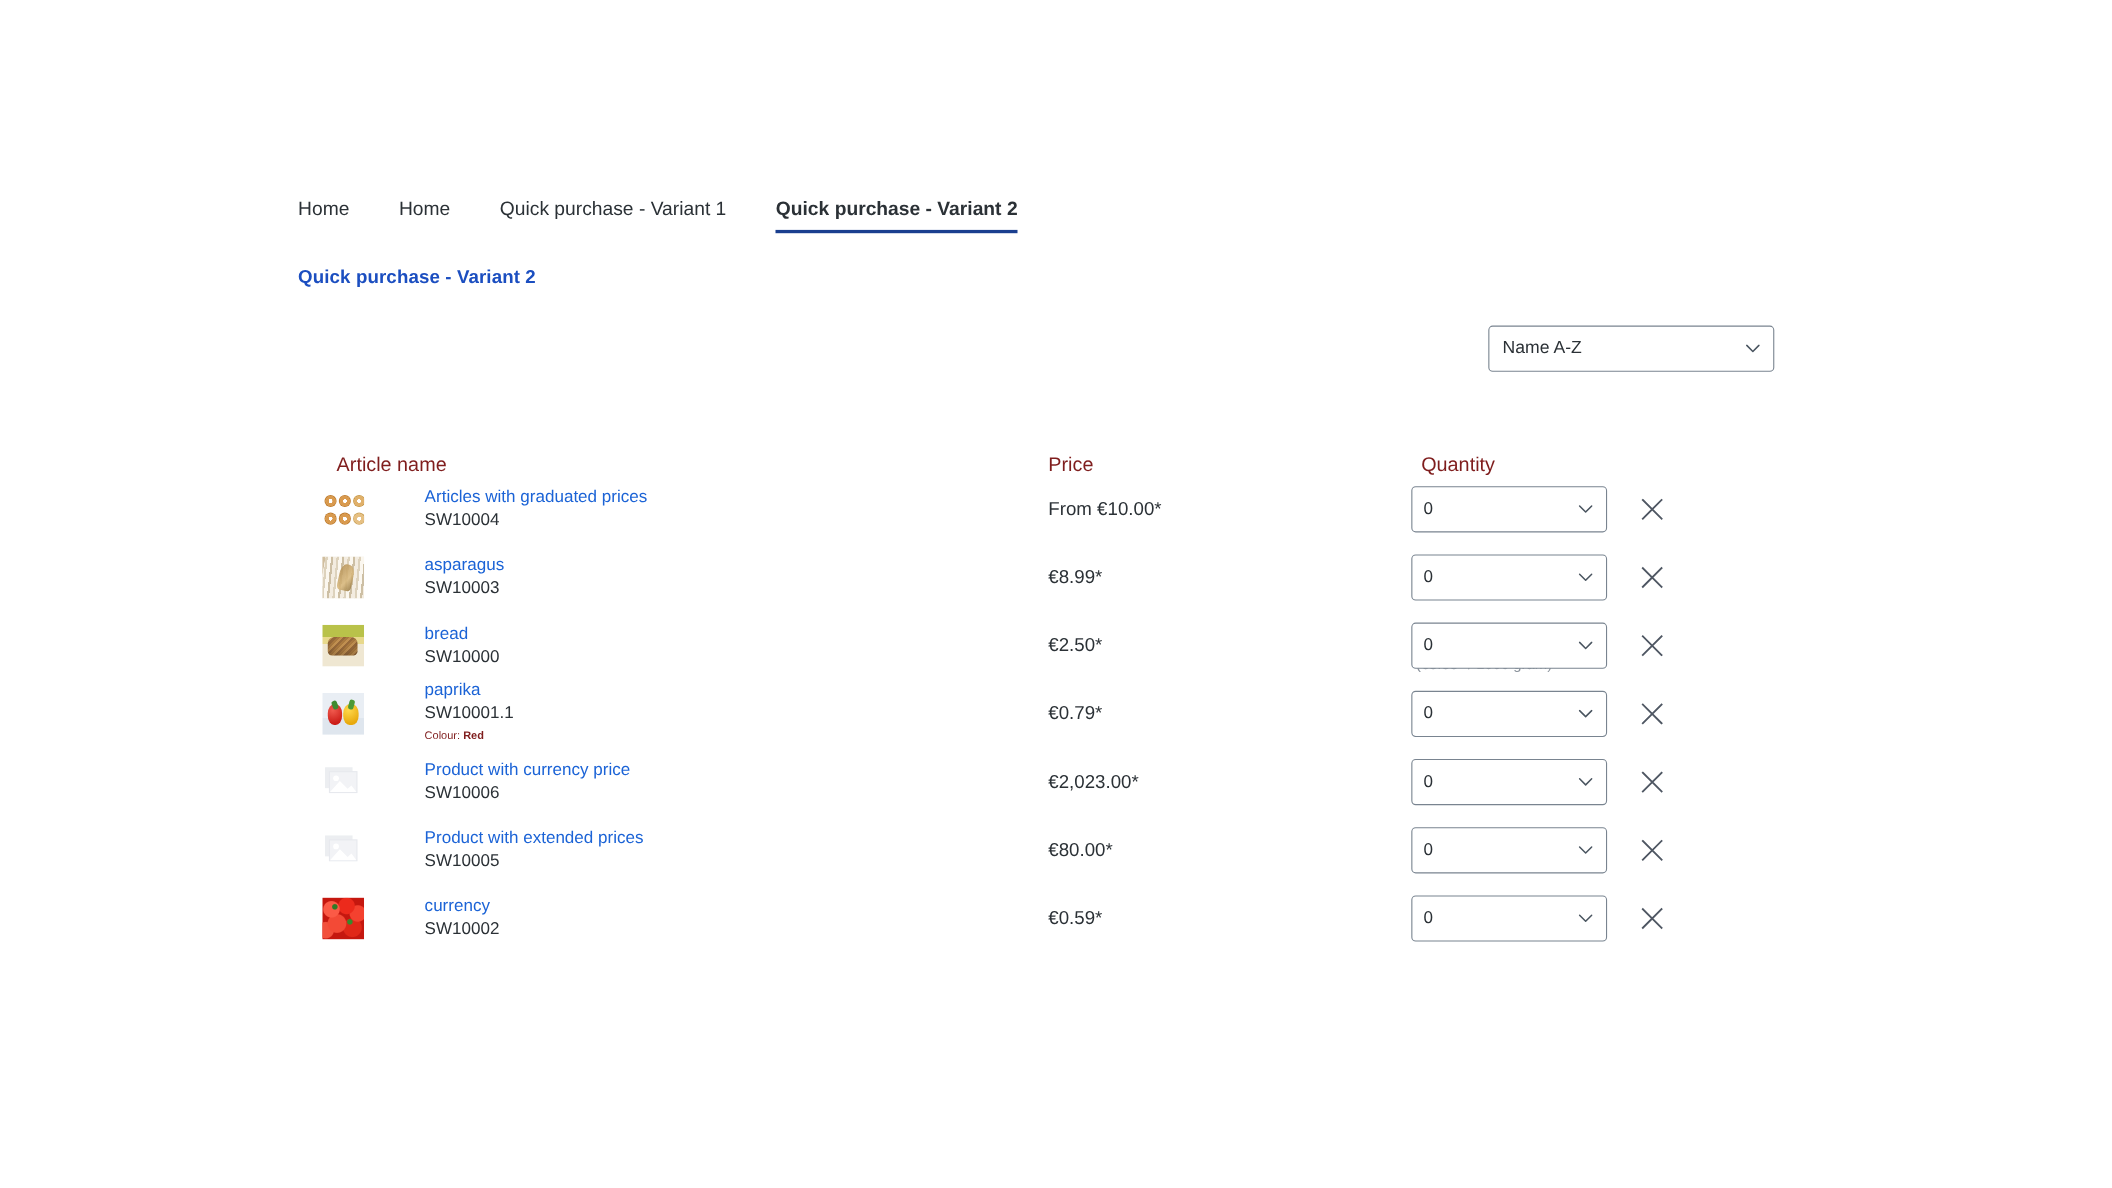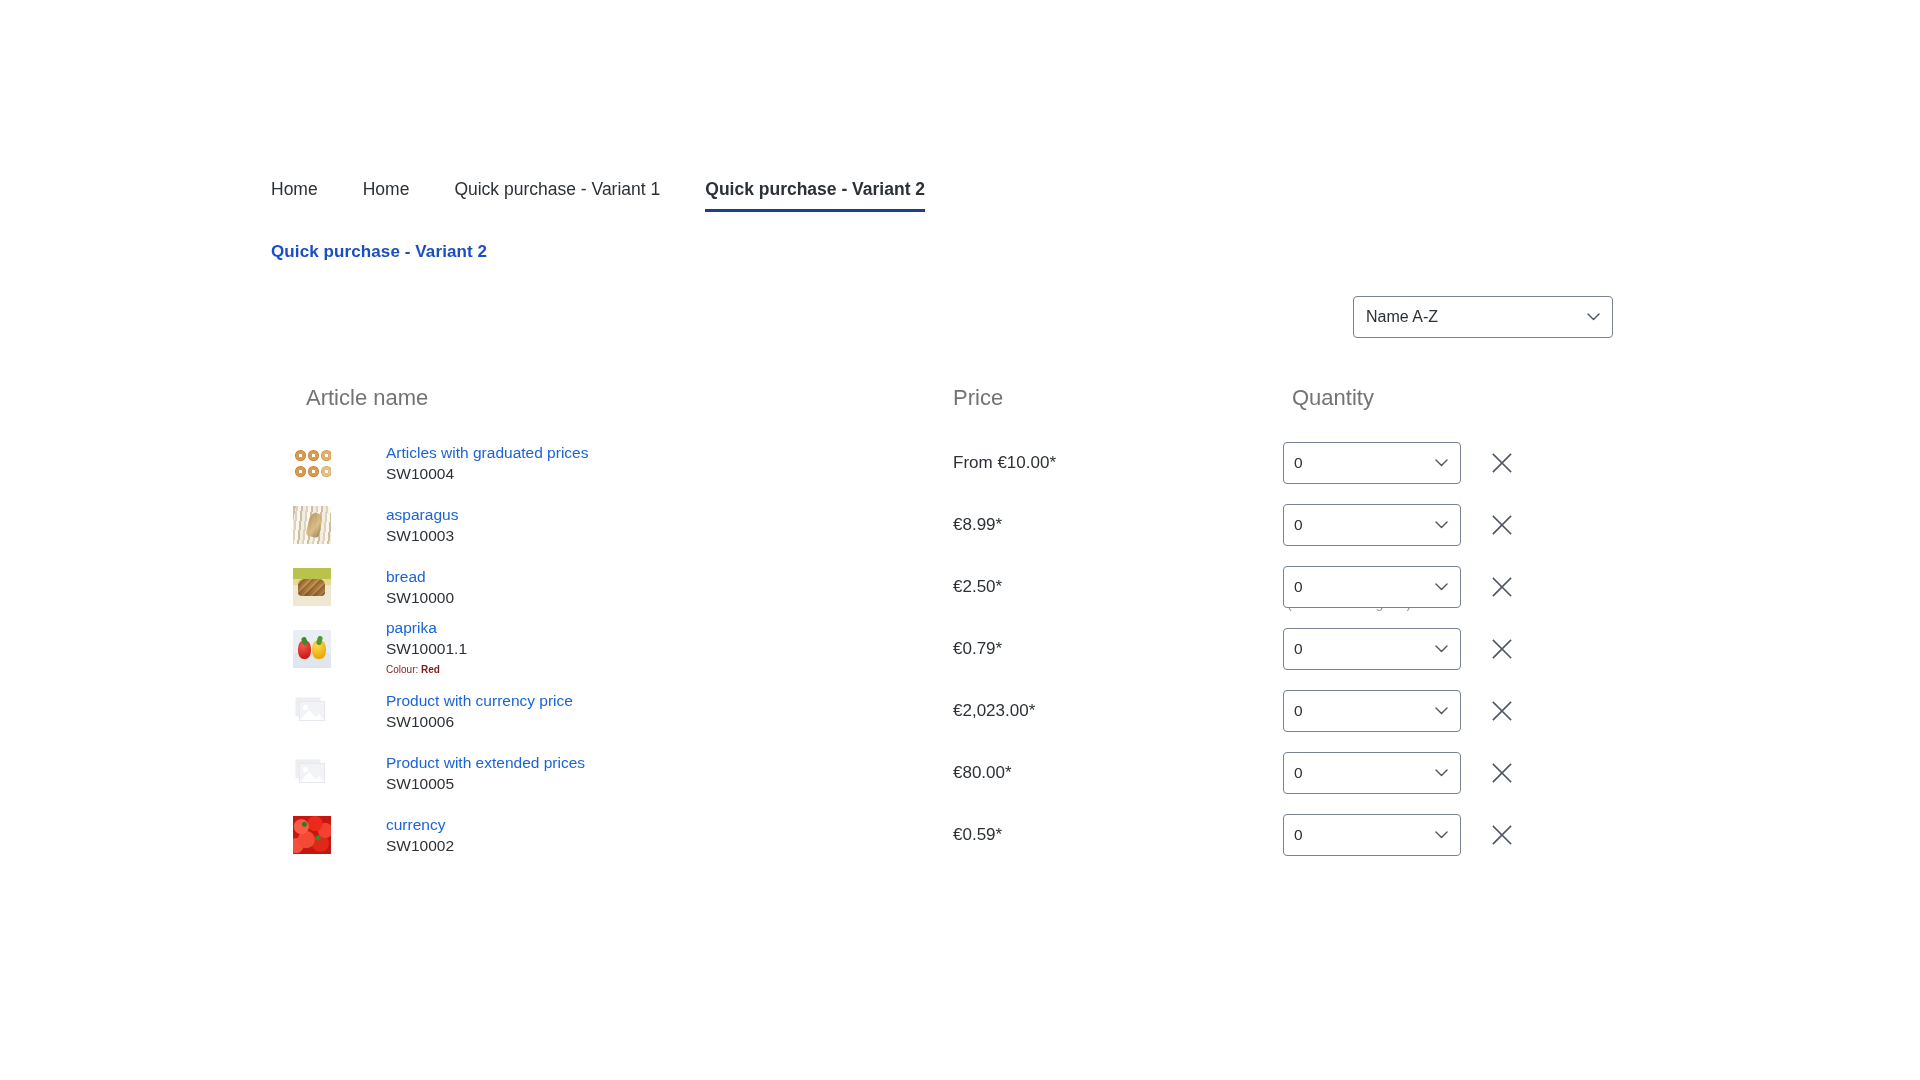--- a/index.html
+++ b/index.html
@@ -102,25 +102,26 @@
   
   .col-headers {
     position: absolute;
     left: 271px;
     top: 386px;
     width: 1360px;
     height: 30px;
   }
   .col-headers .ch {
     position: absolute;
-    font-size: 22px;
+    font-size: 18px;
     line-height: 24px;
-    color: #737373;
+    color: #7f1d1d;
     font-weight: normal;
     white-space: nowrap;
+    margin-top: 24px;
   }
   .ch-article { left: 35px; top: 0; }
   .ch-price   { left: 682px; top: 0; }
   .ch-qty     { left: 1021px; top: 0; }
 
   
   .rows {
     position: absolute;
     left: 271px;
     top: 432px;

